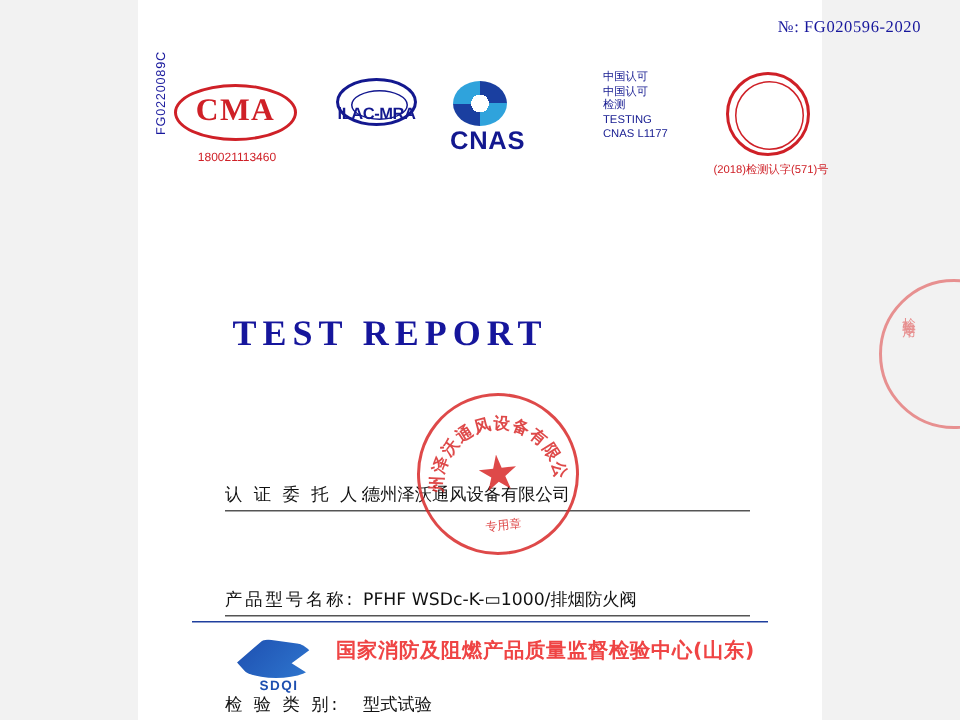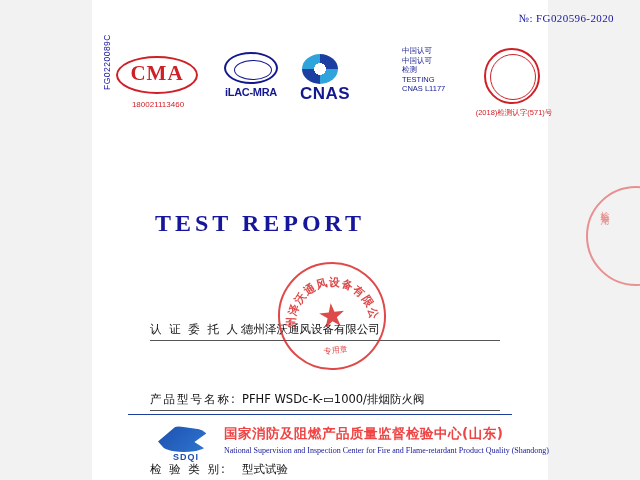--- a/index.html
+++ b/index.html
@@ -73,21 +73,21 @@
   .ilac .ring{
     position:absolute;left:4px;top:2px;width:54px;height:32px;
     border:2px solid #13188f;border-radius:50%;
     box-sizing:border-box;
   }
   .ilac .ring:after{
     content:"";position:absolute;left:8px;top:6px;width:36px;height:18px;
     border:1px solid #13188f;border-radius:50%;
   }
   .ilac .lbl{
-    position:absolute;left:0;top:36px;width:62px;text-align:center;
+    position:absolute;left:0;top:20px;width:62px;text-align:center;
     font-size:11px;font-weight:bold;color:#13188f;
     font-family:"Liberation Sans", sans-serif;letter-spacing:-.3px;
   }
 
   
   .cnas{left:196px;top:16px;width:96px;height:52px;}
   .cnas .mark{
     position:absolute;left:4px;top:0px;width:36px;height:30px;
     border-radius:50%;
     background:
@@ -314,15 +314,14 @@
     <div class="bot">专用章</div>
   </div>
 
   <div class="foot-rule"></div>
   <div class="footer">
     <div class="sdqi">
       <div class="swoosh"></div>
       <div class="name">SDQI</div>
     </div>
     <div class="foot-cn">国家消防及阻燃产品质量监督检验中心(山东)</div>
-    <div class="foot-en">National Supervision and Inspection Center for Fire and Flame-retardant Product Quality (Shandong)</div>
   </div>
 </div>
 
 </body></html>

